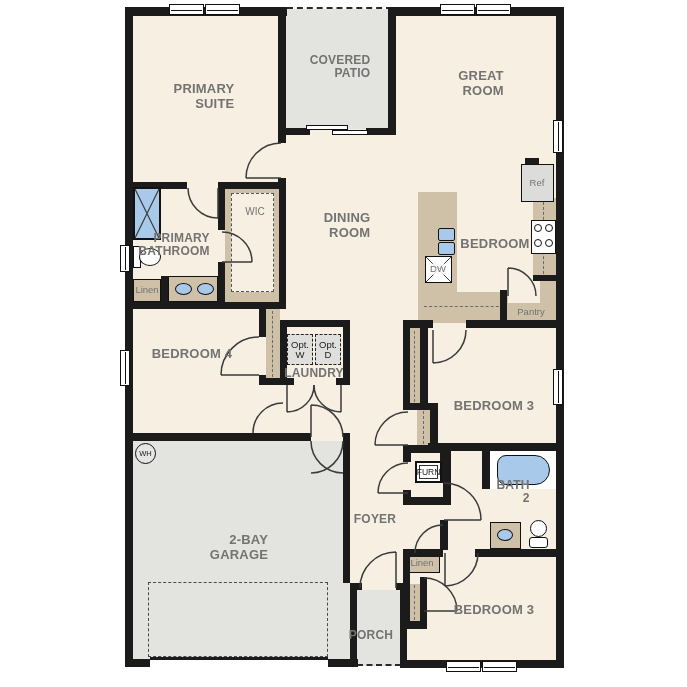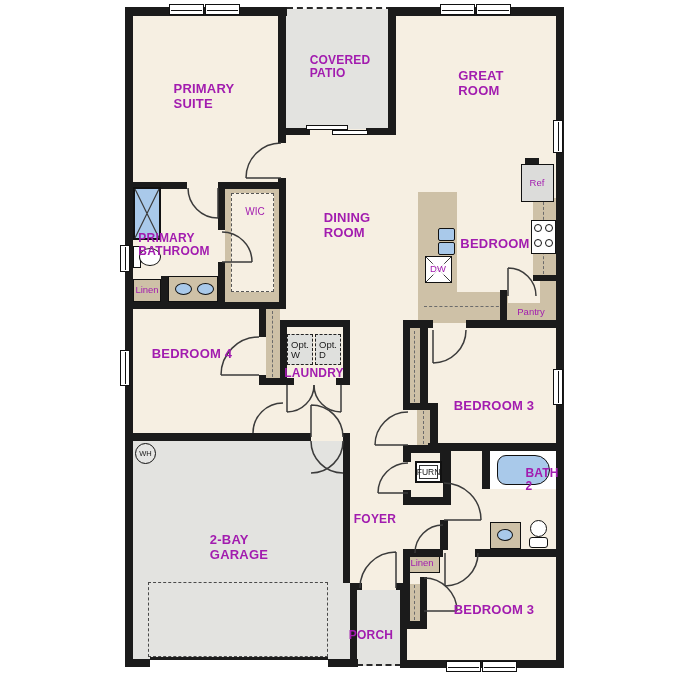--- a/index.html
+++ b/index.html
@@ -6,34 +6,34 @@
   .plan{position:relative;width:687px;height:687px;background:#ffffff;overflow:hidden;
         font-family:"Liberation Sans",sans-serif;}
   .room,.tan,.fix,.w,.win,.dash{position:absolute;box-sizing:border-box;}
   .room.floor{background:#f6efe2;}
   .room.outdoor{background:#e3e3e0;}
   .tan{background:#cec1a7;}
   .w{background:#1b1b1b;}
   .win{background:#fff;border:1.2px solid #111;}
   .win.horiz::after{content:"";position:absolute;left:1px;right:1px;top:50%;height:1px;background:#111;}
   .win.vert::after{content:"";position:absolute;top:1px;bottom:1px;left:50%;width:1px;background:#111;}
-  .lbl{position:absolute;transform:translate(-50%,-50%);text-align:left;white-space:pre-line;
-       color:#a21caf;font-weight:700;font-size:13px;line-height:1.12;letter-spacing:.2px;z-index:40;}
+  .lbl{position:absolute;transform:translate(-50%,-50%);text-align:right;white-space:pre-line;
+       color:#737373;font-weight:700;font-size:13px;line-height:1.12;letter-spacing:.2px;z-index:40;}
   .lbl.sm{font-weight:400;font-size:9.5px;letter-spacing:0;}
   .lbl.md{font-size:12px;}
   .ov{position:absolute;left:0;top:0;z-index:30;}
   .dashline{position:absolute;border-top:2px dashed #2a2a2a;}
   .dashv{position:absolute;border-left:1px dashed #6b6b6b;}
   .dashh{position:absolute;border-top:1px dashed #6b6b6b;}
   .dashrect{position:absolute;border:1.5px dashed #4a4a4a;box-sizing:border-box;}
   .whitebox{position:absolute;background:#fff;border:1.5px solid #111;box-sizing:border-box;}
   .blue{background:#a9c9ea;border:1.4px solid #111;}
   .graybox{background:#dcdcda;border:1.5px solid #111;}
   .optbox{position:absolute;background:#dfe0dd;border:1.4px dashed #222;box-sizing:border-box;
-          display:flex;align-items:center;justify-content:center;
+          display:flex;align-items:center;justify-content:center;text-align:center;
           font-size:9.5px;line-height:1.05;white-space:pre-line;color:#1a1a1a;}
   .round{border-radius:50%;}
   .fix{box-sizing:border-box;}
 </style>
 </head>
 <body>
 
 <div class="plan">
 
   <div class="room floor" style="left:133px;top:16px;width:423px;height:650px;"></div>
@@ -208,21 +208,21 @@
   <div class="lbl" style="left:495px;top:244px;">BEDROOM</div>
   <div class="lbl md" style="left:174px;top:245px;">PRIMARY
 BATHROOM</div>
   <div class="lbl sm" style="left:255px;top:212px;font-size:10px;">WIC</div>
   <div class="lbl" style="left:192px;top:354px;">BEDROOM 4</div>
   <div class="lbl md" style="left:314px;top:374px;">LAUNDRY</div>
   <div class="lbl" style="left:494px;top:406px;">BEDROOM 3</div>
   <div class="lbl" style="left:239px;top:548px;">2-BAY
 GARAGE</div>
   <div class="lbl md" style="left:375px;top:520px;">FOYER</div>
-  <div class="lbl md" style="left:513px;top:480px;margin-left:29px;">BATH
+  <div class="lbl md" style="left:513px;top:492px;">BATH
 2</div>
   <div class="lbl" style="left:494px;top:610px;">BEDROOM 3</div>
   <div class="lbl md" style="left:371px;top:636px;">PORCH</div>
 
   <div class="lbl sm" style="left:537px;top:183px;">Ref</div>
   <div class="lbl sm" style="left:438px;top:269px;background:rgba(255,255,255,.85);padding:0 1px;">DW</div>
   <div class="lbl sm" style="left:531px;top:312px;">Pantry</div>
   <div class="lbl sm" style="left:147px;top:290px;">Linen</div>
   <div class="lbl sm" style="left:422px;top:563px;">Linen</div>
 

